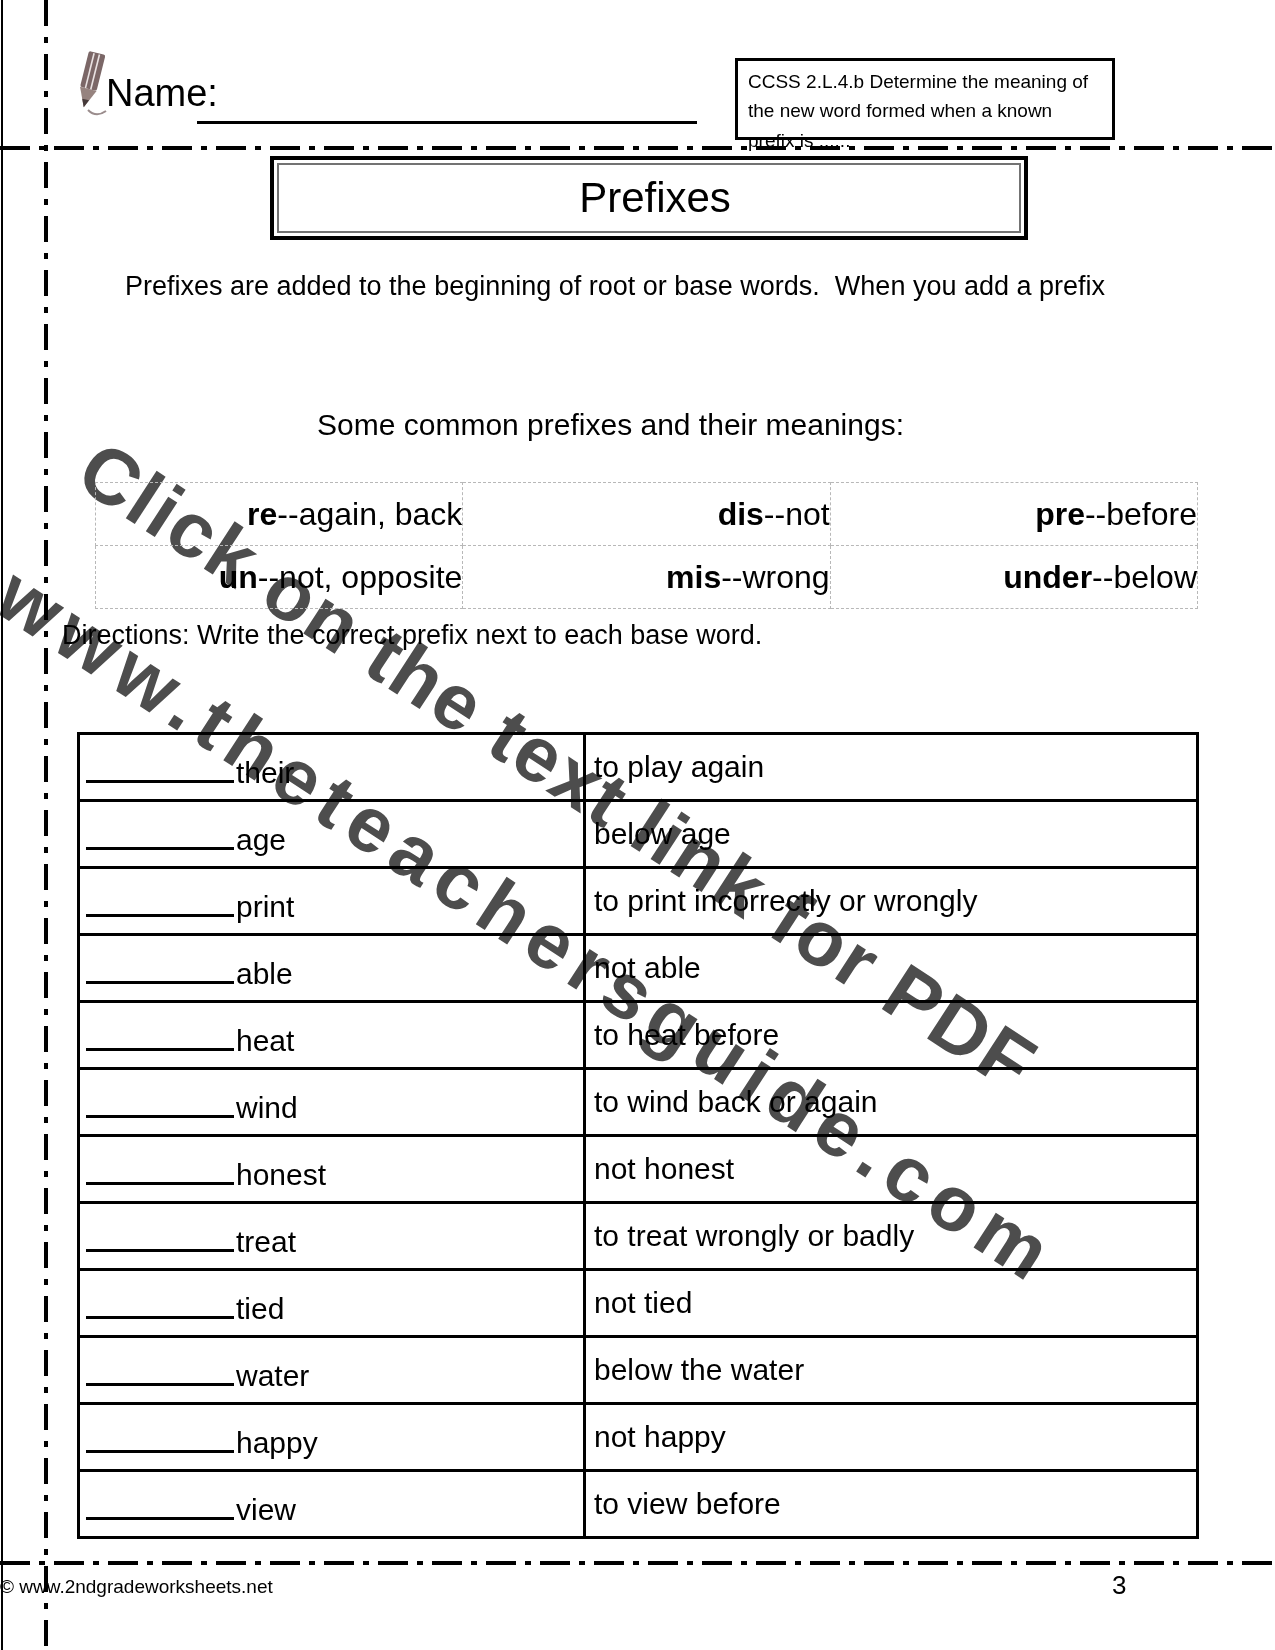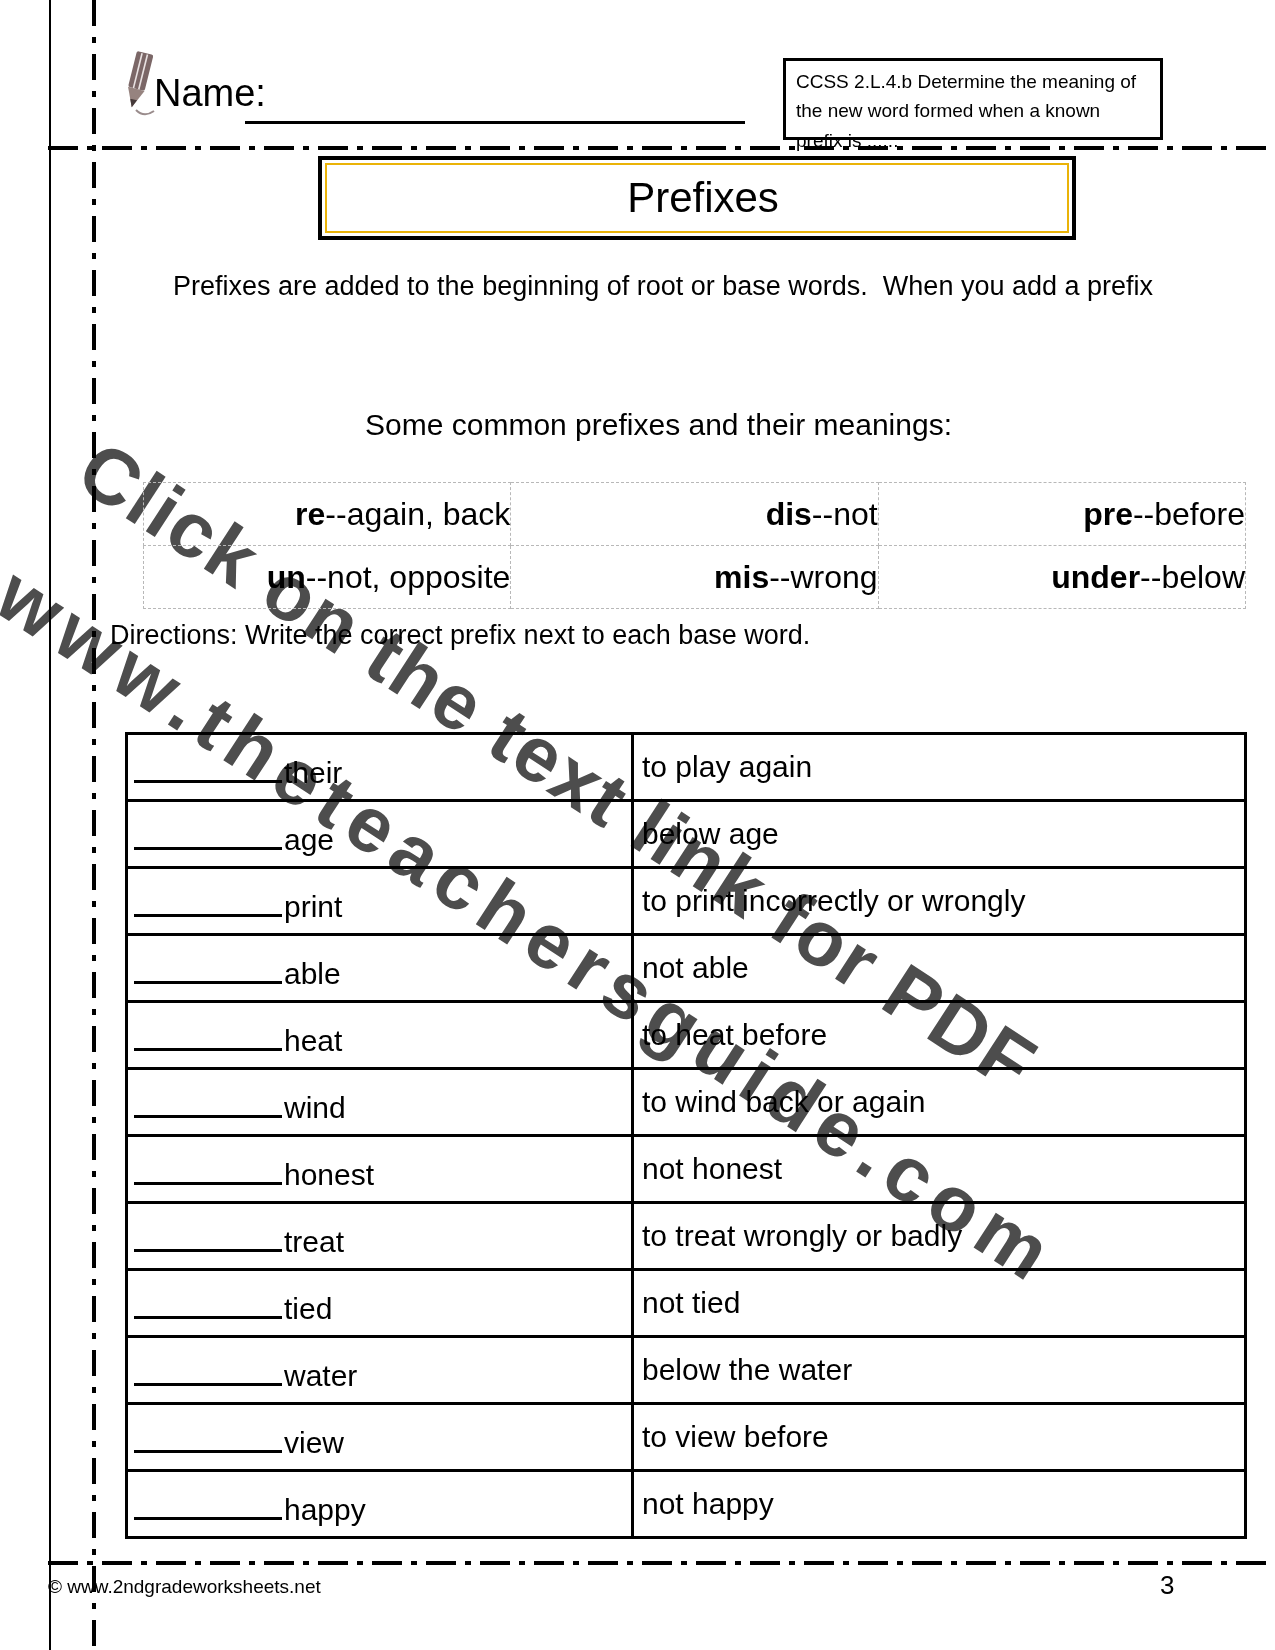--- a/index.html
+++ b/index.html
@@ -21,31 +21,31 @@
   .hdash-bottom{top:1561px;}
   
   .watermark{
     position:absolute;left:128px;top:398px;z-index:1;
     transform:rotate(33deg);transform-origin:0 0;
     color:#4d4d4d;font-size:78px;font-weight:bold;line-height:150px;white-space:nowrap;
   }
   .watermark .wm1{letter-spacing:2px;}
   .watermark .wm2{letter-spacing:9px;}
   
-  .content{position:absolute;inset:0;z-index:2;margin-left:48px;}
+  .content{position:absolute;inset:0;z-index:2;}
   .pencil{position:absolute;left:66px;top:50px;}
   .name-label{position:absolute;left:106px;top:72px;font-size:38px;}
   .name-underline{position:absolute;left:197px;top:121px;width:500px;height:3px;background:#000;}
   .ccss-box{
     position:absolute;left:735px;top:58px;width:380px;height:82px;box-sizing:border-box;
     border:3px solid #000;padding:6px 10px 0 10px;font-size:19px;line-height:1.55;
   }
   .title-box{position:absolute;left:270px;top:156px;width:758px;height:84px;box-sizing:border-box;border:4px solid #000;}
   .title-box .inner{
-    position:absolute;inset:3px;border:2px solid #eab308;
+    position:absolute;inset:3px;border:2px solid #737373;
     display:flex;align-items:center;justify-content:center;font-size:42px;padding-left:12px;
   }
   .intro{position:absolute;left:0;top:266px;width:1230px;text-align:center;font-size:27px;line-height:40px;}
   .intro-line{white-space:pre;}
   .prefix-heading{position:absolute;left:-27px;top:408px;width:1275px;text-align:center;font-size:30px;}
   table.prefix-grid{
     position:absolute;left:95px;top:482px;width:1103px;border-collapse:collapse;table-layout:fixed;
   }
   table.prefix-grid td{
     border:1px dashed #b8b8b8;height:62px;padding:0 0 0 12px;font-size:32px;vertical-align:middle;text-align:right;
@@ -155,26 +155,26 @@
           </tr>
           <tr>
             <td class="word-cell"><span class="blank"></span><span>tied</span></td>
             <td class="def-cell">not tied</td>
           </tr>
           <tr>
             <td class="word-cell"><span class="blank"></span><span>water</span></td>
             <td class="def-cell">below the water</td>
           </tr>
           <tr>
+            <td class="word-cell"><span class="blank"></span><span>happy</span></td>
+            <td class="def-cell">not happy</td>
+          </tr>
+          <tr>
             <td class="word-cell"><span class="blank"></span><span>view</span></td>
             <td class="def-cell">to view before</td>
-          </tr>
-          <tr>
-            <td class="word-cell"><span class="blank"></span><span>happy</span></td>
-            <td class="def-cell">not happy</td>
           </tr>
         </tbody>
     </table>
 
     <div class="footer-copyright">© www.2ndgradeworksheets.net</div>
     <div class="page-number">3</div>
 
   </div>
 </div>
 

